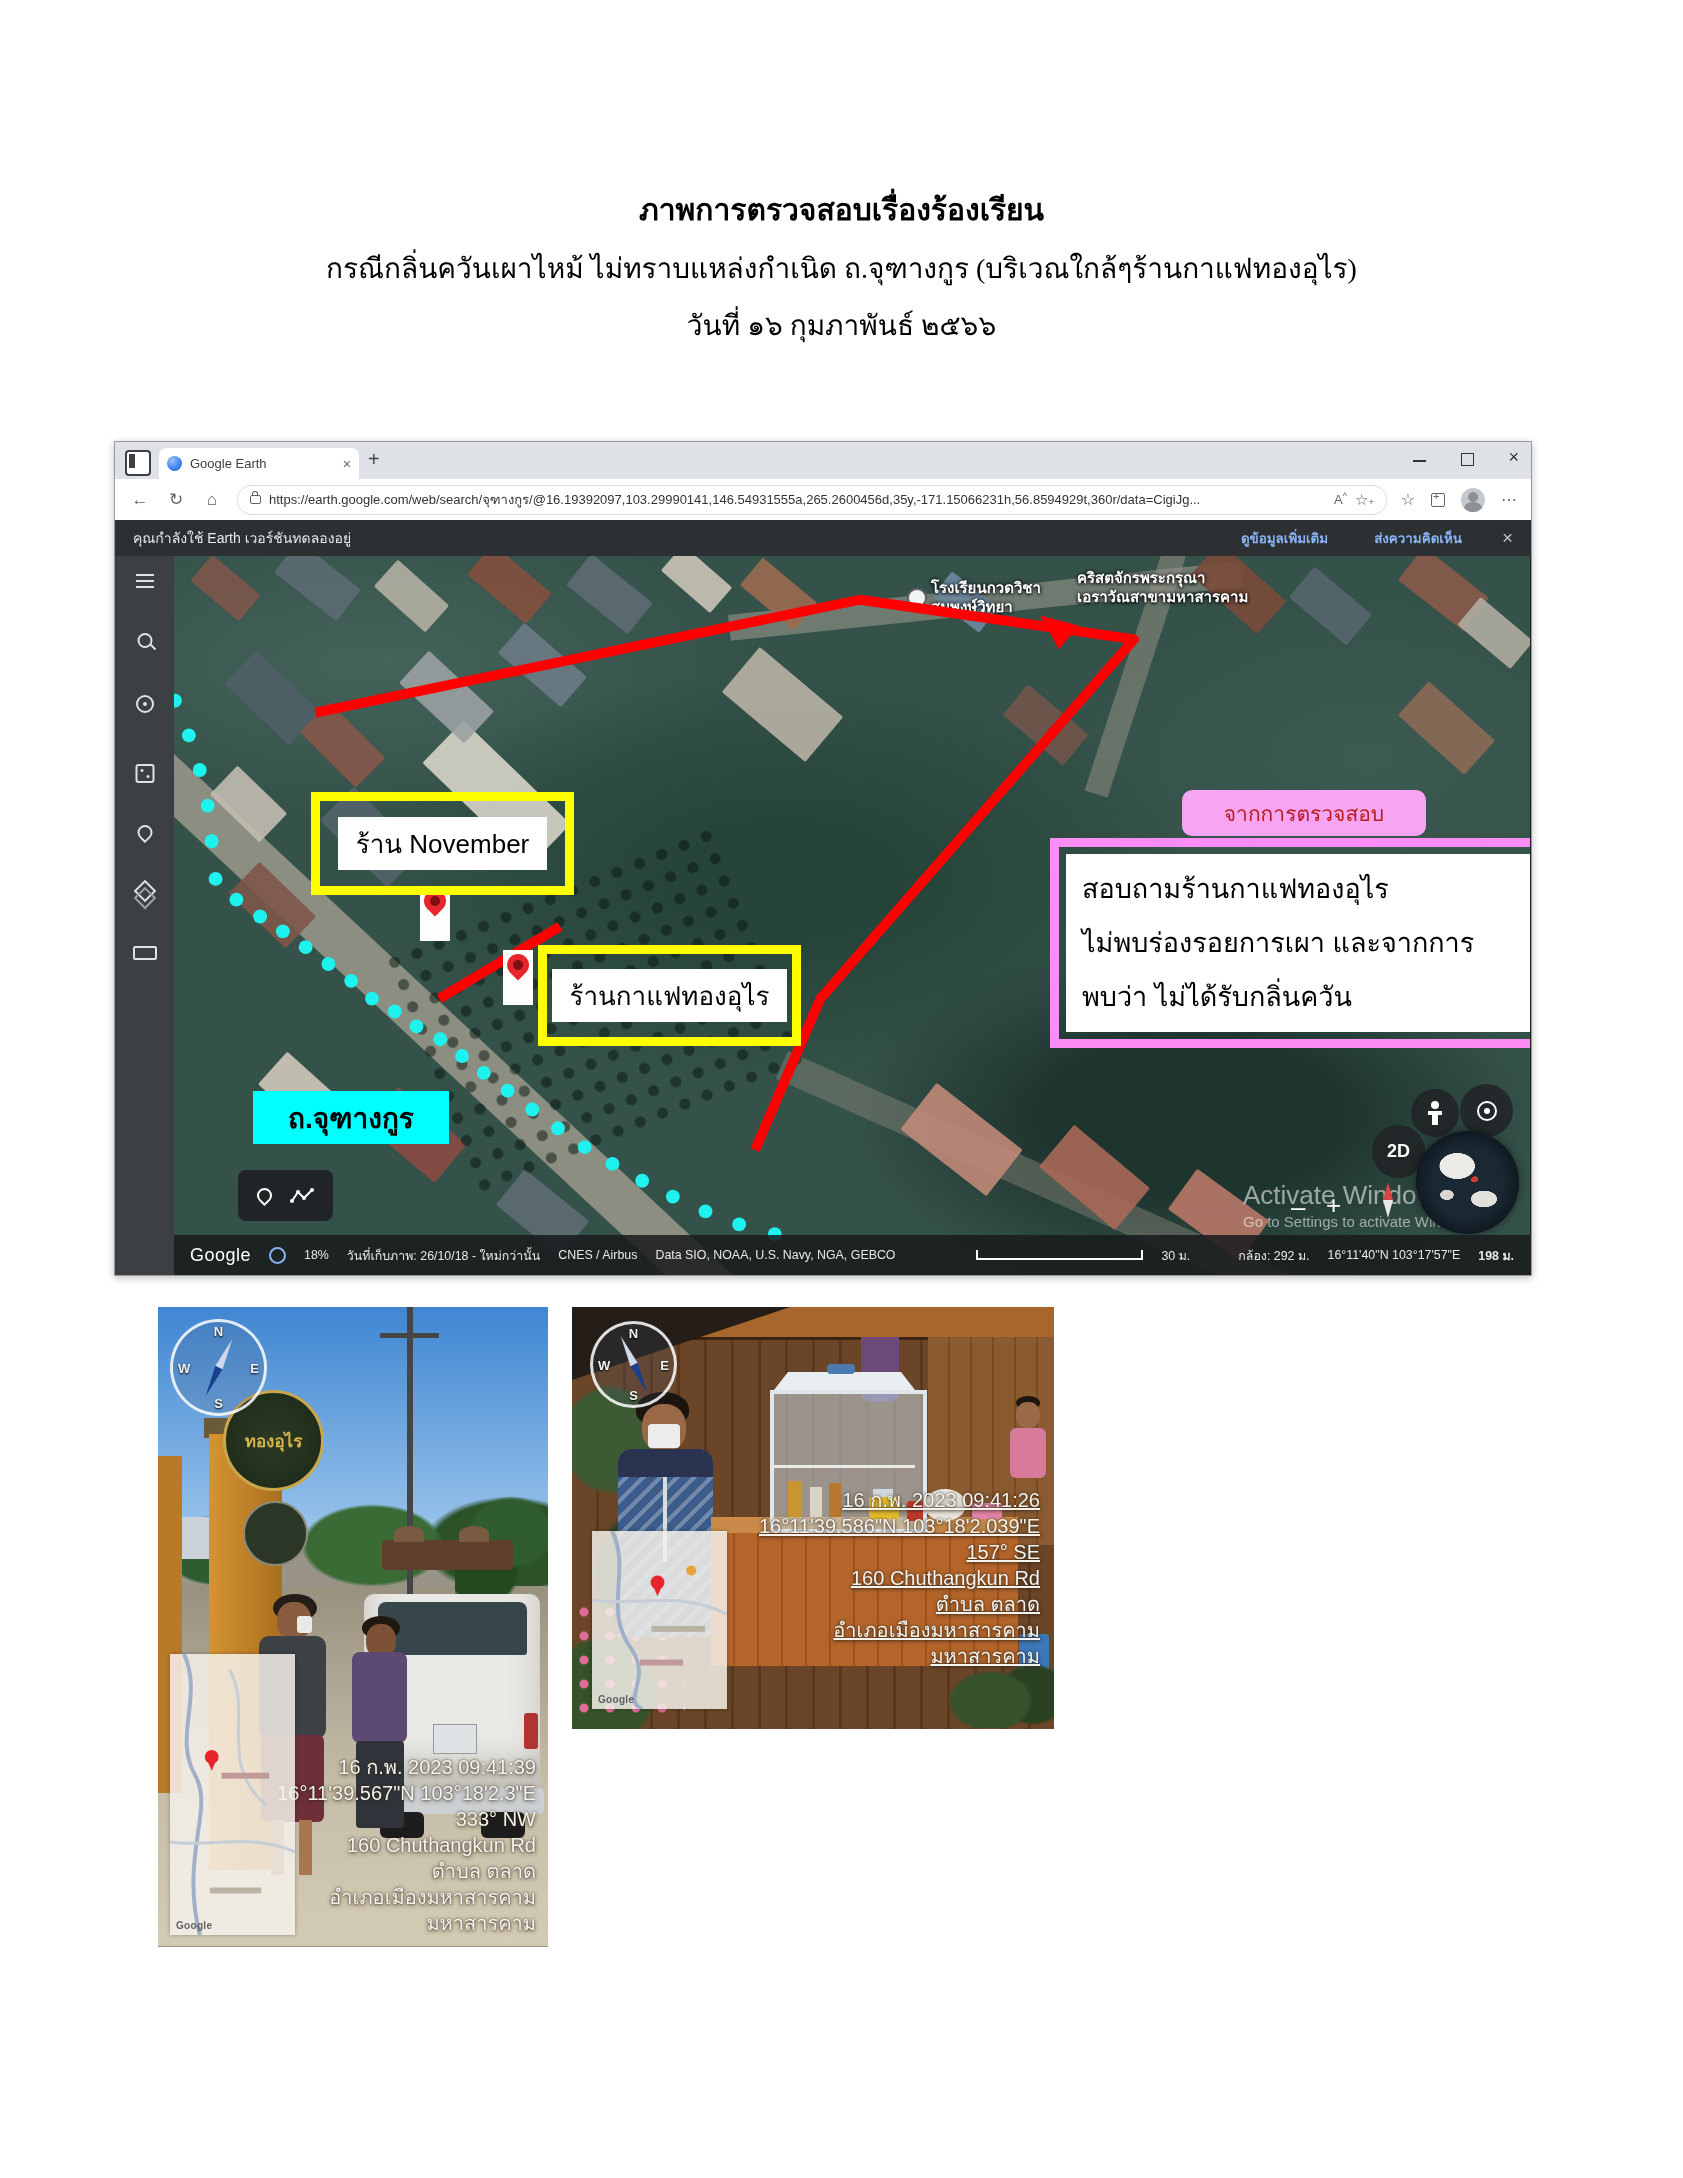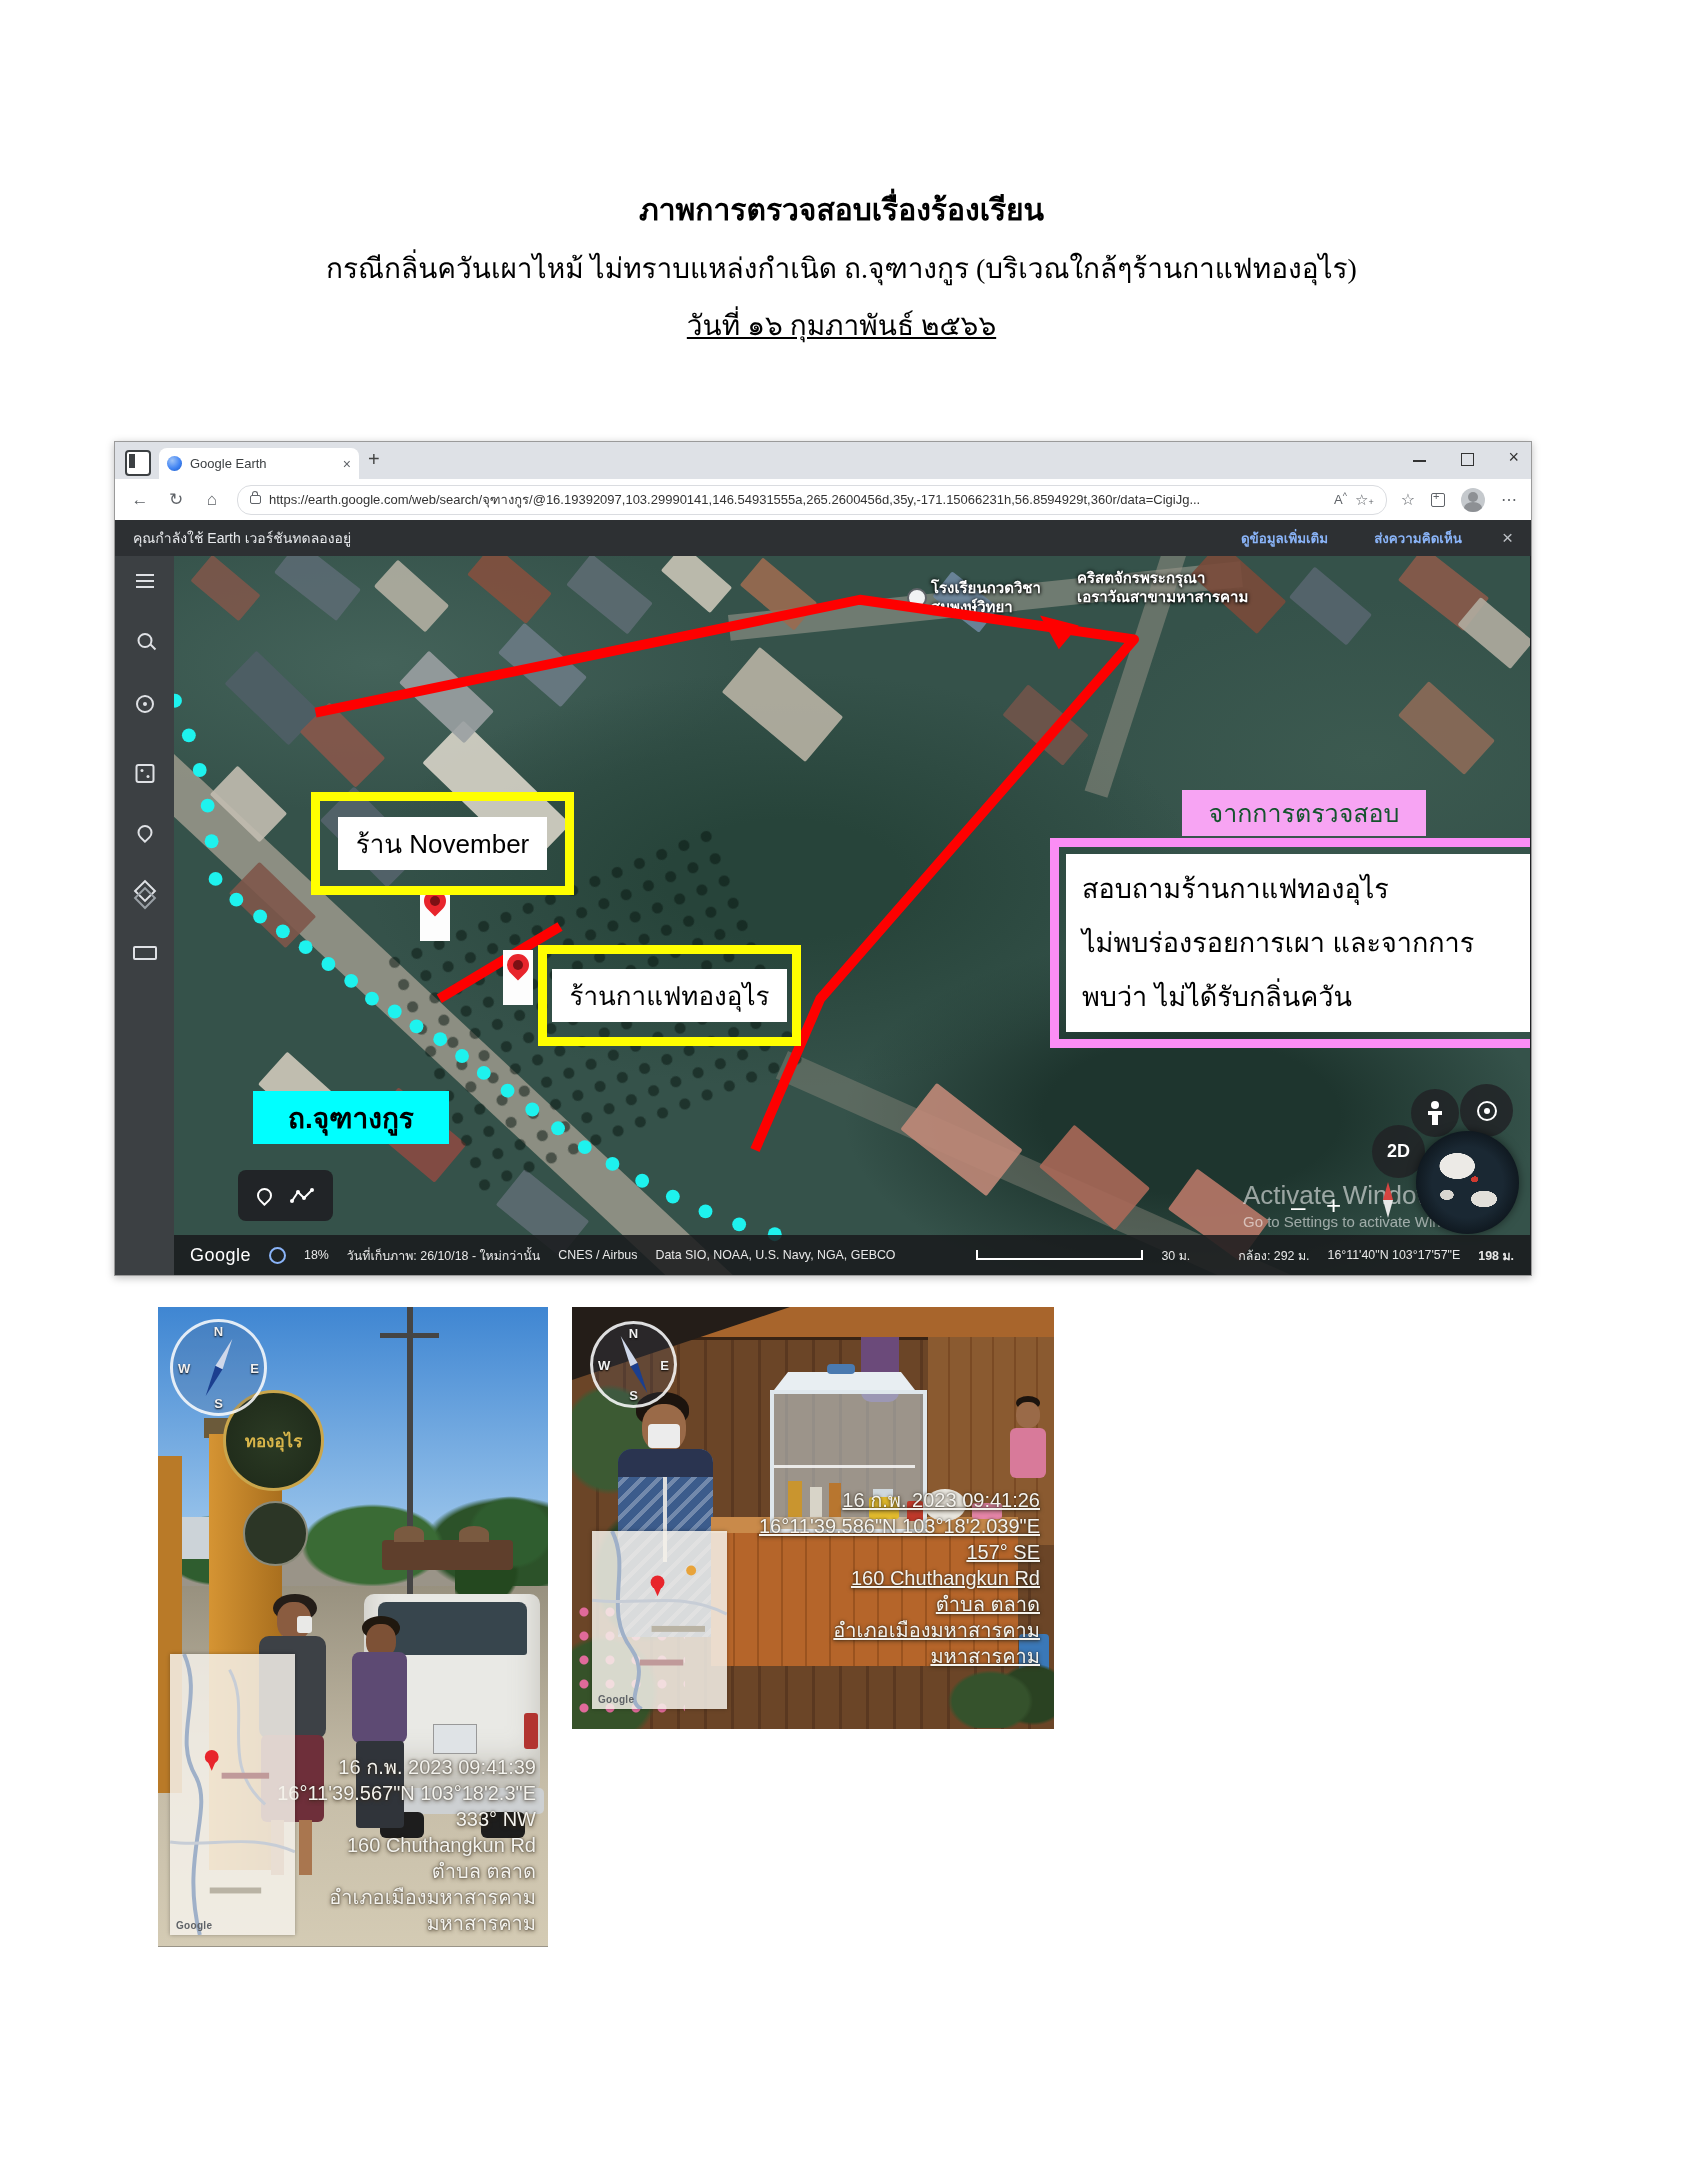--- a/index.html
+++ b/index.html
@@ -61,21 +61,21 @@
   .orchard{position:absolute;left:248px;top:327px;width:356px;height:257px;transform:rotate(-22deg);background-image:radial-gradient(circle at 6px 6px,rgba(8,22,16,.85) 5px,rgba(0,0,0,0) 6px);background-size:24px 24px;opacity:.6;}
   .poi-label{position:absolute;color:#fff;font-size:15px;font-weight:bold;line-height:19px;text-shadow:0 1px 3px #000,0 0 4px #000;}
   .poi-pin{position:absolute;width:16px;height:16px;background:#f1f3f4;border:2px solid #5f6368;border-radius:50% 50% 50% 0;transform:rotate(-45deg);}
   .overlay-svg{position:absolute;left:0;top:0;}
   .mappin{position:absolute;width:30px;height:55px;background:#fdfdfd;display:flex;justify-content:center;}
   .mappin i{display:block;width:22px;height:22px;margin-top:4px;background:#e8252c;border-radius:50% 50% 50% 0;transform:rotate(-45deg);position:relative;}
   .mappin i:after{content:"";position:absolute;left:6px;top:6px;width:10px;height:10px;border-radius:50%;background:#7c1014;}
   .ybox{position:absolute;border:9px solid #ffff00;display:flex;align-items:center;justify-content:center;}
   .ybox span{background:#fff;color:#000;font-size:26px;padding:6px 18px;white-space:nowrap;}
   .cyan-label{position:absolute;background:#00ffff;color:#000;font-size:28px;font-weight:bold;display:flex;align-items:center;justify-content:center;}
-  .pink-header{position:absolute;background:#f7a4f3;color:#14532d;font-size:25px;display:flex;align-items:center;justify-content:center;}
+  .pink-header{position:absolute;background:#f7a4f3;color:#b91c1c;font-size:21px;display:flex;align-items:center;justify-content:center;border-radius:10px;}
   .pink-box{position:absolute;border:9px solid #fb8df5;padding:7px;}
   .pink-box .inner{background:#fff;color:#000;font-size:27px;line-height:54px;padding:8px 16px;white-space:nowrap;}
   .maptools{position:absolute;background:rgba(32,33,36,.92);border-radius:8px;display:flex;align-items:center;justify-content:center;gap:18px;}
   .mt-pin{width:11px;height:11px;border:2px solid #fff;border-radius:50% 50% 50% 0;transform:rotate(-45deg);}
   .ctl-circle{position:absolute;background:rgba(32,33,36,.8);border-radius:50%;display:flex;align-items:center;justify-content:center;color:#fff;}
   .i-locate{width:16px;height:16px;border:2px solid #fff;border-radius:50%;position:relative;}
   .i-locate:after{content:"";position:absolute;left:5px;top:5px;width:6px;height:6px;border-radius:50%;background:#fff;}
   .globe{position:absolute;border-radius:50%;background-color:#121c26;background-image:radial-gradient(6px 5px at 57% 47%,#d03a30 60%,rgba(0,0,0,0) 61%),radial-gradient(30px 22px at 40% 34%,#eceae6 58%,rgba(0,0,0,0) 60%),radial-gradient(22px 14px at 66% 66%,#e2e0da 58%,rgba(0,0,0,0) 60%),radial-gradient(12px 9px at 30% 62%,#d8d6d0 55%,rgba(0,0,0,0) 58%),radial-gradient(59px 59px at 50% 50%,#1a2833 60%,#0b1218);box-shadow:0 0 10px rgba(0,0,0,.5);}
   .watermark{position:absolute;color:rgba(255,255,255,.55);}
   .statusbar{position:absolute;left:0;right:0;top:679px;height:40px;background:rgba(25,26,28,.85);display:flex;align-items:center;padding:0 16px;box-sizing:border-box;color:#e8e8e8;font-size:12.4px;gap:18px;white-space:nowrap;}
@@ -90,21 +90,21 @@
   .needle{position:absolute;left:50%;top:50%;width:10px;height:63px;margin:-32px 0 0 -5px;}
   .map-inset{position:absolute;background:rgba(244,241,234,.85);box-shadow:0 0 4px rgba(0,0,0,.3);}
   .inset-logo{position:absolute;left:6px;bottom:4px;font-size:10px;color:#5f6368;font-weight:bold;letter-spacing:0.3px;}
   .shape{position:absolute;}
 </style>
 </head>
 <body>
 
 <div class="abs doc-title" style="top:186px;font-size:30px;font-weight:bold;">ภาพการตรวจสอบเรื่องร้องเรียน</div>
 <div class="abs doc-title" style="top:246px;font-size:28px;">กรณีกลิ่นควันเผาไหม้  ไม่ทราบแหล่งกำเนิด  ถ.จุฑางกูร (บริเวณใกล้ๆร้านกาแฟทองอุไร)</div>
-<div class="abs doc-title" style="top:303px;font-size:28px;text-decoration:underline;">วันที่ ๑๖ กุมภาพันธ์ ๒๕๖๖</div>
+<div class="abs doc-title" style="top:303px;font-size:28px;">วันที่ ๑๖ กุมภาพันธ์ ๒๕๖๖</div>
 
 <div class="abs browser">
 
   <div class="abs tabstrip">
     <div class="abs tab-workspace"></div>
     <div class="abs tab">
       <span class="earth-sphere"></span>
       <span class="tab-title">Google Earth</span>
       <span class="tab-close">×</span>
     </div>

